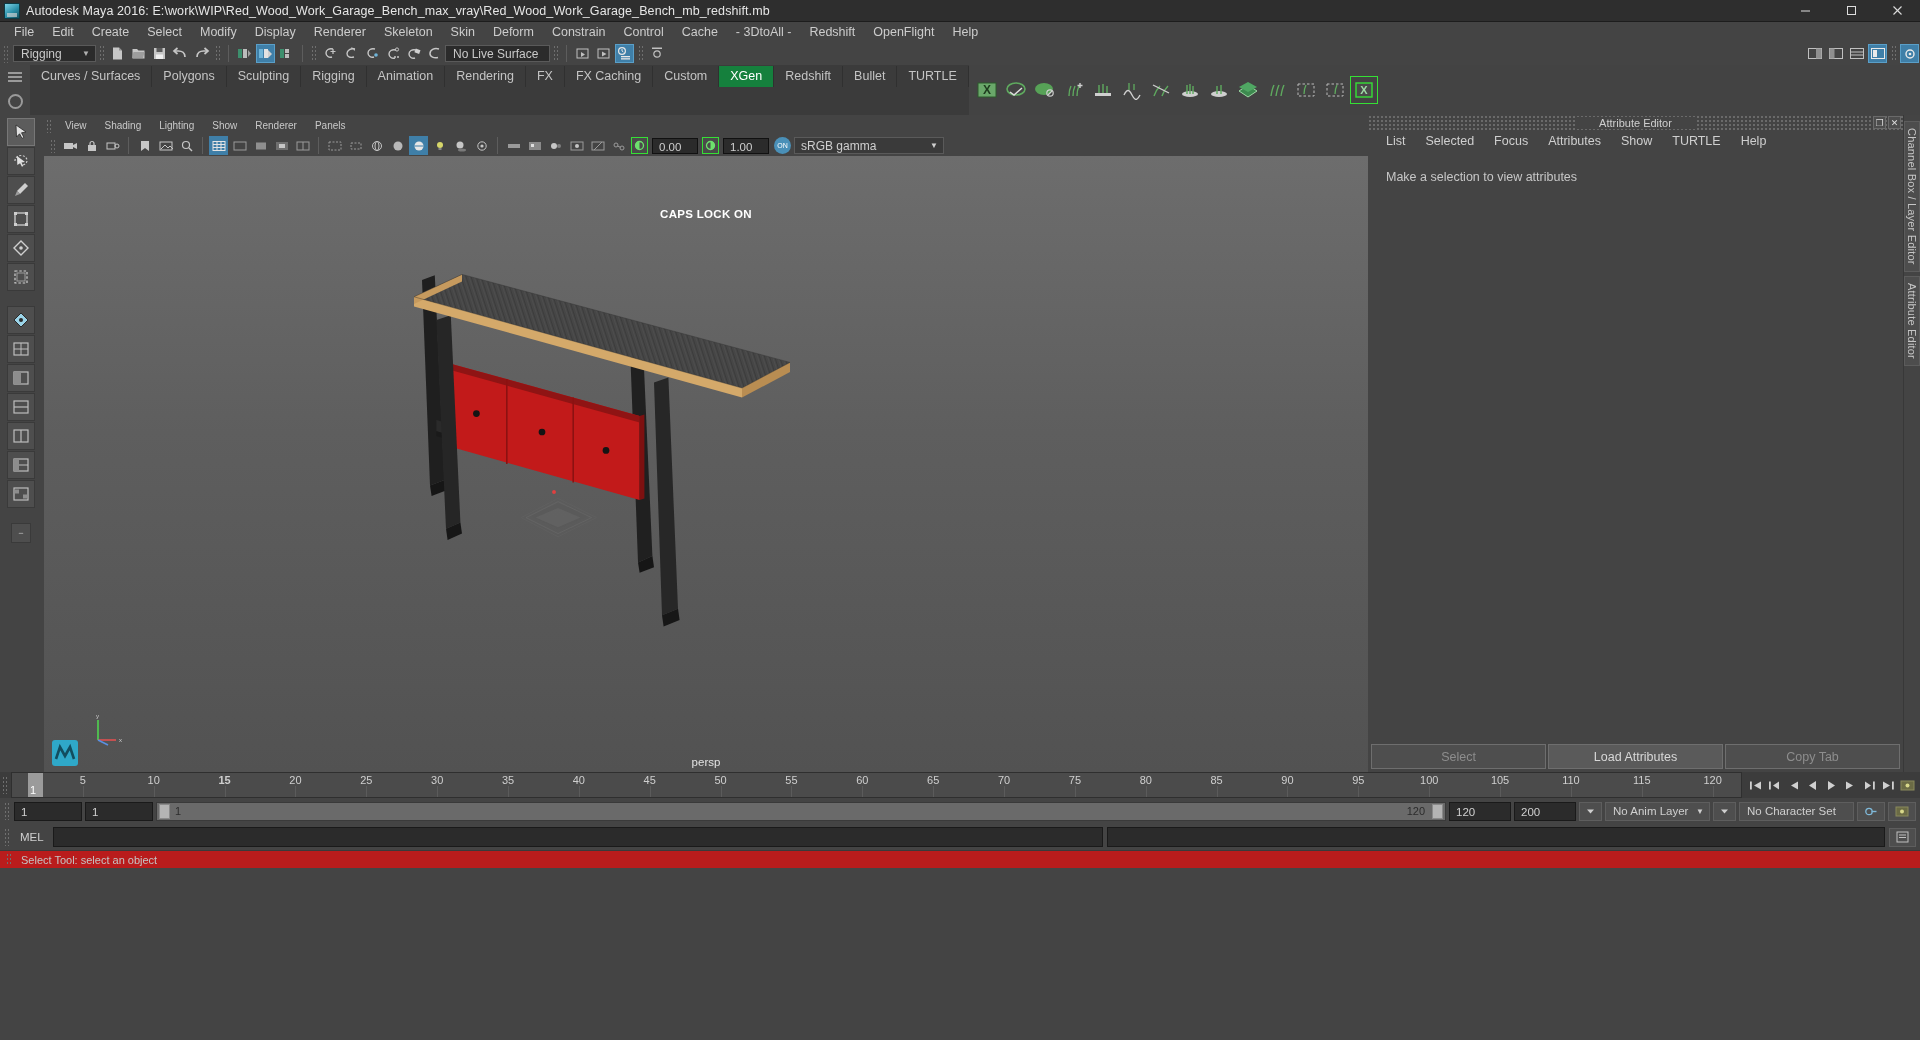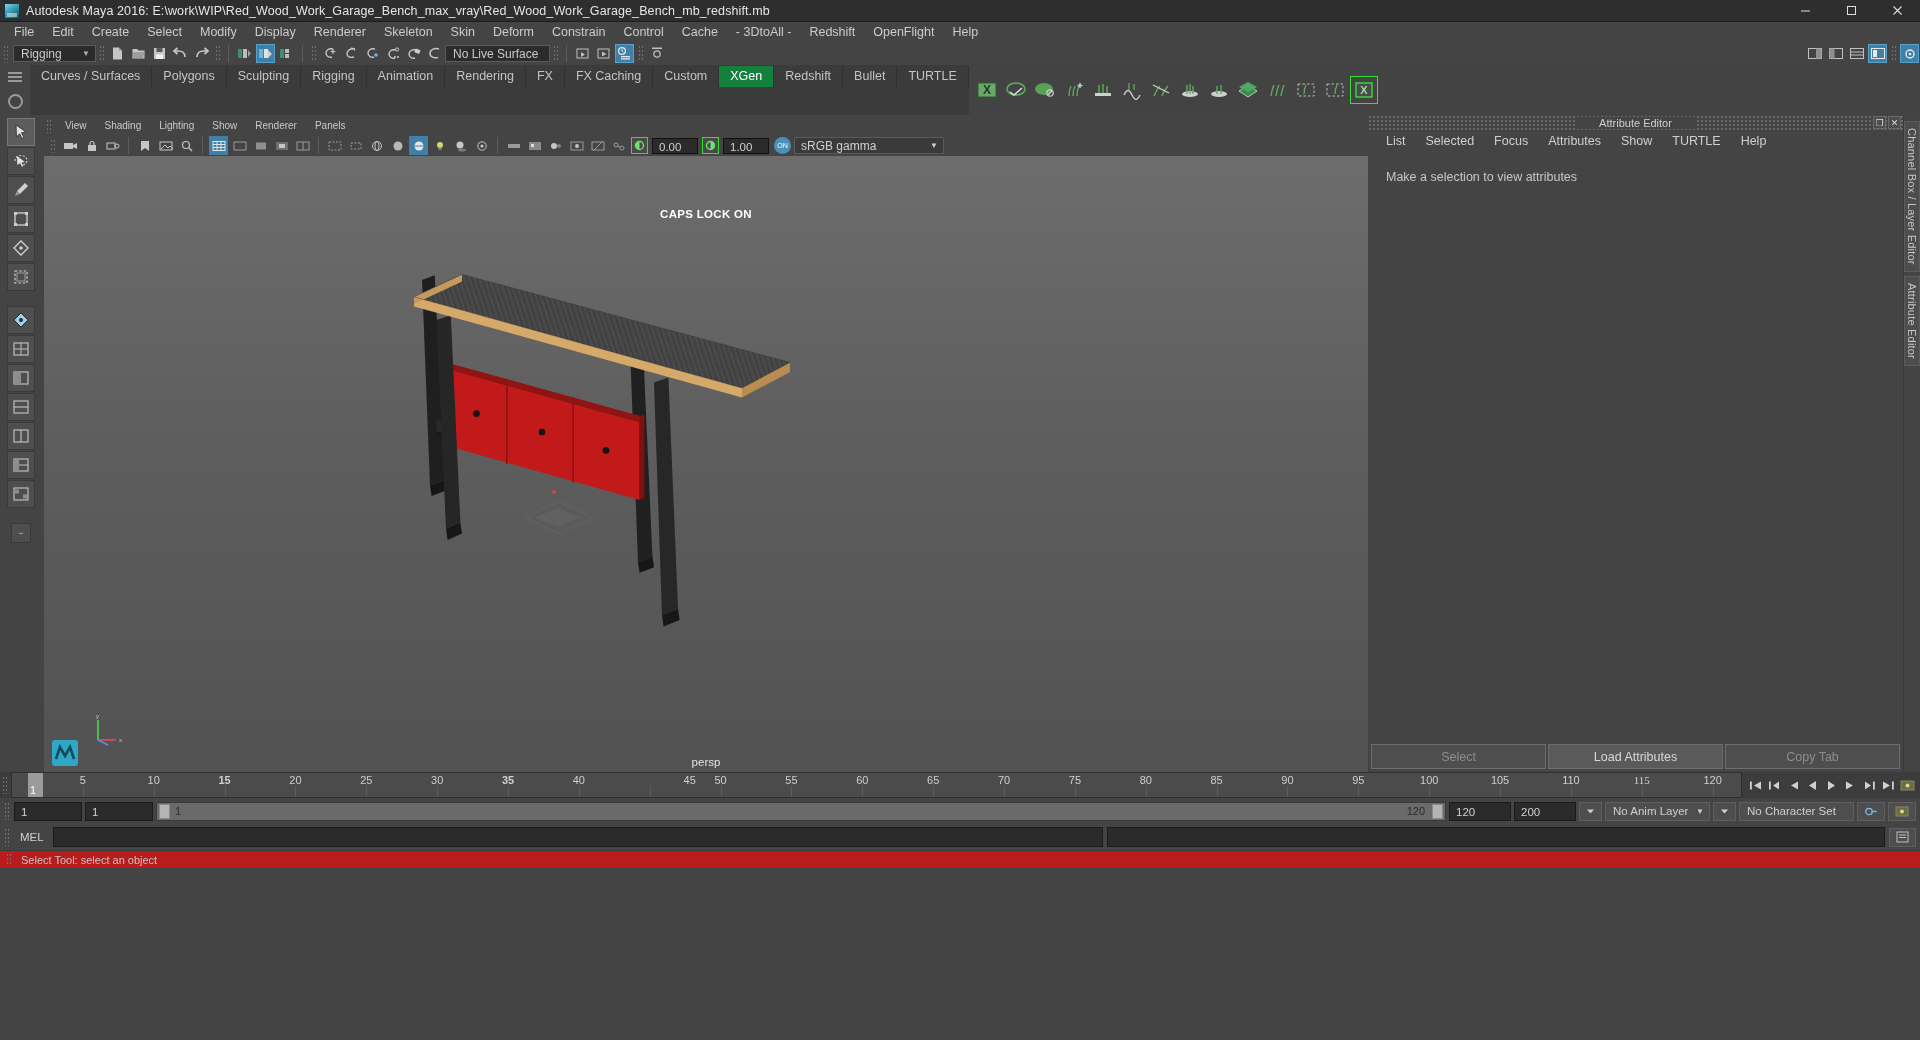--- a/index.html
+++ b/index.html
@@ -905,25 +905,25 @@
         <div class="ts-num" style="left: 8.19672%;">10</div>
         <div class="ts-tick" style="left: 12.2951%; top: 13px; height: 12px;"></div>
         <div class="ts-num" style="left: 12.2951%; font-weight: bold;">15</div>
         <div class="ts-tick" style="left: 16.3934%; top: 13px; height: 12px;"></div>
         <div class="ts-num" style="left: 16.3934%;">20</div>
         <div class="ts-tick" style="left: 20.4918%; top: 13px; height: 12px;"></div>
         <div class="ts-num" style="left: 20.4918%;">25</div>
         <div class="ts-tick" style="left: 24.5902%; top: 13px; height: 12px;"></div>
         <div class="ts-num" style="left: 24.5902%;">30</div>
         <div class="ts-tick" style="left: 28.6885%; top: 13px; height: 12px;"></div>
-        <div class="ts-num" style="left: 28.6885%; font-weight: bold;">35</div>
+        <div class="ts-num" style="left: 28.6885%;">35</div>
         <div class="ts-tick" style="left: 32.7869%; top: 13px; height: 12px;"></div>
         <div class="ts-num" style="left: 32.7869%;">40</div>
         <div class="ts-tick" style="left: 36.8852%; top: 13px; height: 12px;"></div>
-        <div class="ts-num" style="left: 36.8852%; margin-left: 40px;">45</div>
+        <div class="ts-num" style="left: 36.8852%;">45</div>
         <div class="ts-tick" style="left: 40.9836%; top: 13px; height: 12px;"></div>
         <div class="ts-num" style="left: 40.9836%;">50</div>
         <div class="ts-tick" style="left: 45.082%; top: 13px; height: 12px;"></div>
         <div class="ts-num" style="left: 45.082%;">55</div>
         <div class="ts-tick" style="left: 49.1803%; top: 13px; height: 12px;"></div>
         <div class="ts-num" style="left: 49.1803%;">60</div>
         <div class="ts-tick" style="left: 53.2787%; top: 13px; height: 12px;"></div>
         <div class="ts-num" style="left: 53.2787%;">65</div>
         <div class="ts-tick" style="left: 57.377%; top: 13px; height: 12px;"></div>
         <div class="ts-num" style="left: 57.377%;">70</div>
@@ -937,21 +937,21 @@
         <div class="ts-num" style="left: 73.7705%;">90</div>
         <div class="ts-tick" style="left: 77.8689%; top: 13px; height: 12px;"></div>
         <div class="ts-num" style="left: 77.8689%;">95</div>
         <div class="ts-tick" style="left: 81.9672%; top: 13px; height: 12px;"></div>
         <div class="ts-num" style="left: 81.9672%;">100</div>
         <div class="ts-tick" style="left: 86.0656%; top: 13px; height: 12px;"></div>
         <div class="ts-num" style="left: 86.0656%;">105</div>
         <div class="ts-tick" style="left: 90.1639%; top: 13px; height: 12px;"></div>
         <div class="ts-num" style="left: 90.1639%;">110</div>
         <div class="ts-tick" style="left: 94.2623%; top: 13px; height: 12px;"></div>
-        <div class="ts-num" style="left: 94.2623%; font-family: Liberation Serif, serif;">115</div>
+        <div class="ts-num" style="left: 94.2623%;">115</div>
         <div class="ts-tick" style="left: 98.3607%; top: 13px; height: 12px;"></div>
         <div class="ts-num" style="left: 98.3607%;">120</div>
       </div>
     <div class="ts-right">
       <div class="pbtn">
         <svg width="13" height="11" viewBox="0 0 13 11">
             <rect x="1" y="1.5" width="1.8" height="8" fill="#d0d0d0"></rect>
             <path d="M12 1.5v8L5 5.5z" fill="#d0d0d0"></path>
           </svg>
       </div>

